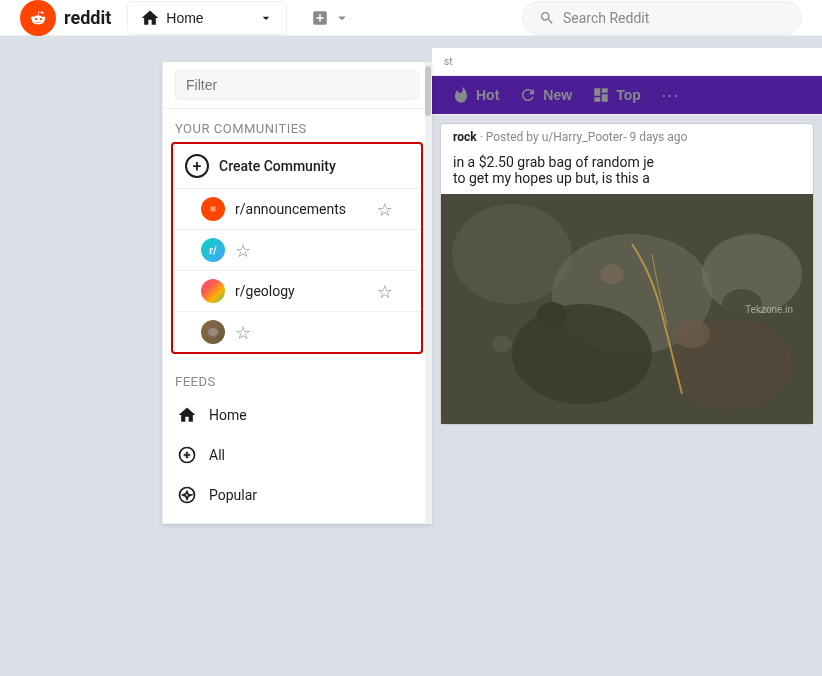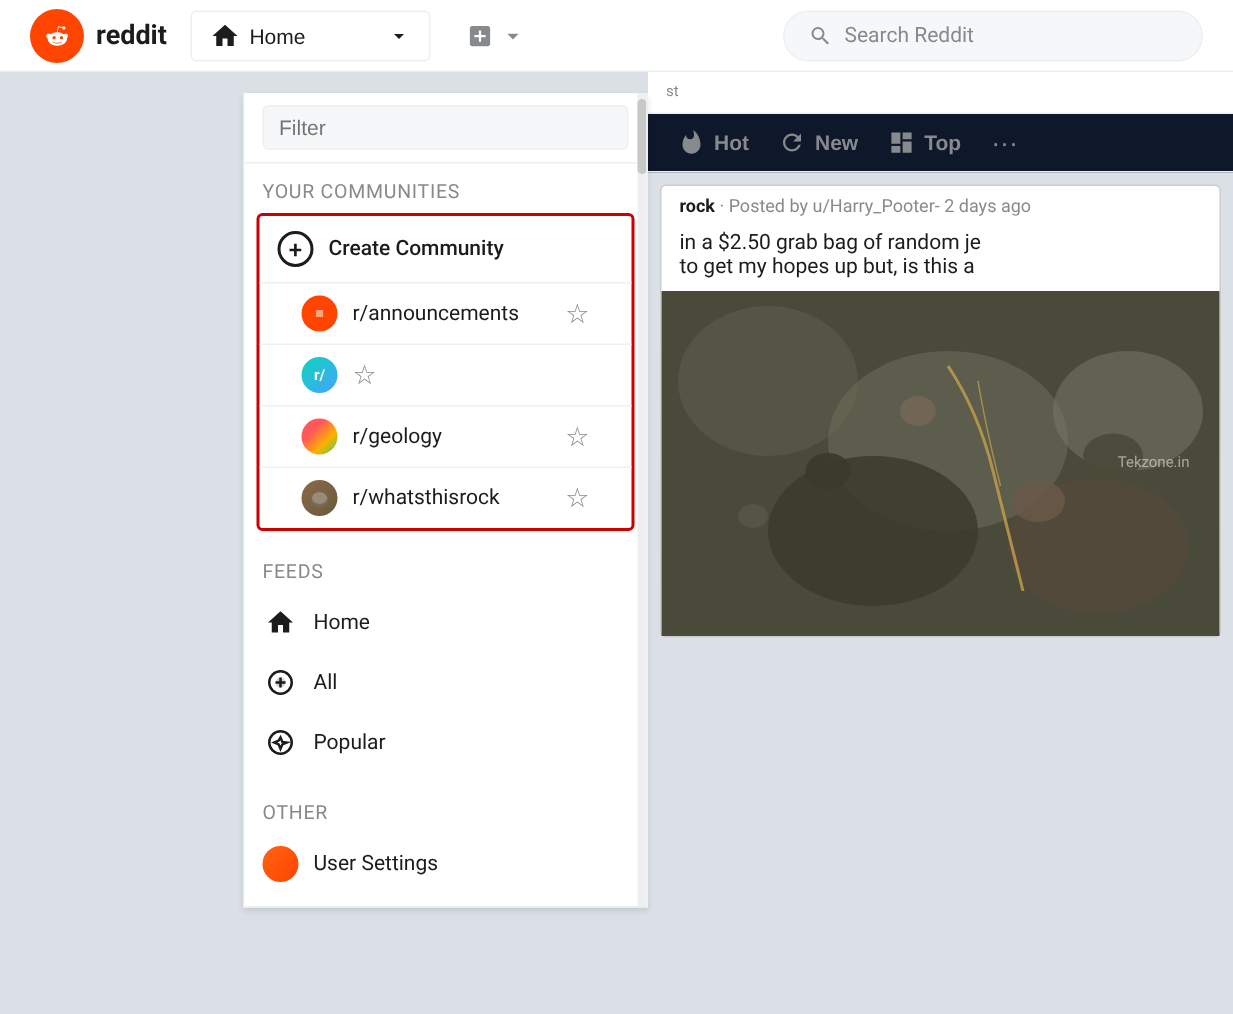--- a/index.html
+++ b/index.html
@@ -11,21 +11,21 @@
       overflow: hidden;
       position: relative;
     }
 
     
     .topbar {
       position: fixed;
       top: 0;
       left: 0;
       right: 0;
-      height: 48px;
+      height: 36px;
       background: #fff;
       border-bottom: 1px solid #edeff1;
       display: flex;
       align-items: center;
       padding: 0 20px;
       z-index: 100;
       gap: 16px;
     }
 
     .reddit-logo {
@@ -398,21 +398,20 @@
       <span class="star-icon">☆</span>
     </div>
 
     <div class="community-item">
       <div class="community-avatar" style="background:linear-gradient(135deg,#8a6a4a,#6a5a3a);">
         <svg width="16" height="16" viewBox="0 0 16 16">
           <ellipse cx="8" cy="9" rx="6" ry="5" fill="#7a6a5a"></ellipse>
           <ellipse cx="8" cy="8" rx="5" ry="4" fill="#9a8a7a"></ellipse>
         </svg>
       </div>
-      <span class="community-name">r/whatsthisrock</span>
       <span class="star-icon">☆</span>
     </div>
   </div>
 
   <div class="feeds-section">
     <div class="section-label">FEEDS</div>
 
     <div class="feed-item">
       <div class="feed-icon">
         <svg width="20" height="20" viewBox="0 0 24 24" fill="#1c1c1c">
@@ -437,36 +436,29 @@
       <div class="feed-icon">
         <svg width="20" height="20" viewBox="0 0 24 24" fill="none" stroke="#1c1c1c" stroke-width="2">
           <circle cx="12" cy="12" r="9"></circle>
           <path d="M12 8l1.5 3.5L17 12l-3.5 1.5L12 17l-1.5-3.5L7 12l3.5-1.5L12 8z"></path>
         </svg>
       </div>
       <span>Popular</span>
     </div>
   </div>
 
-  <div class="other-section">
-    <div class="section-label">OTHER</div>
-    <div class="other-item">
-      <div class="user-avatar-small"></div>
-      <span>User Settings</span>
-    </div>
-  </div>
 </div>
 
 <div style="position:absolute;top:48px;left:432px;right:0;bottom:0;background:#dae0e6;">
 
   <div style="background:#fff;padding:8px 12px;font-size:10px;color:#878a8c;border-bottom:1px solid #edeff1;">
     <span>st</span>
   </div>
 
-  <div style="background:#0f172a;display:flex;align-items:center;gap:4px;padding:4px 12px;border-bottom:1px solid #edeff1;">
+  <div style="background:#4c1d95;display:flex;align-items:center;gap:4px;padding:4px 12px;border-bottom:1px solid #edeff1;">
     <button class="action-btn">
       <svg width="18" height="18" viewBox="0 0 24 24" fill="#878a8c">
         <path d="M13.5 0.67s.74 2.65.74 4.8c0 2.06-1.35 3.73-3.41 3.73-2.07 0-3.63-1.67-3.63-3.73l.03-.36C5.21 7.51 4 10.62 4 14c0 4.42 3.58 8 8 8s8-3.58 8-8C20 8.61 17.41 3.8 13.5 0.67z"></path>
       </svg>
       <span>Hot</span>
     </button>
 
     <button class="action-btn">
       <svg width="18" height="18" viewBox="0 0 24 24" fill="#878a8c">
         <path d="M17.65 6.35C16.2 4.9 14.21 4 12 4c-4.42 0-7.99 3.58-7.99 8s3.57 8 7.99 8c3.73 0 6.84-2.55 7.73-6h-2.08c-.82 2.33-3.04 4-5.65 4-3.31 0-6-2.69-6-6s2.69-6 6-6c1.66 0 3.14.69 4.22 1.78L13 11h7V4l-2.35 2.35z"></path>
@@ -483,21 +475,21 @@
 
     <button class="more-btn">···</button>
   </div>
 
   <div style="margin:8px;background:#fff;border-radius:4px;border:1px solid #ccc;">
     <div style="padding:6px 12px;font-size:12px;color:#878a8c;">
       <span style="font-weight:700;color:#1c1c1c;">rock</span>
       <span> · Posted by </span>
       <span>u/Harry_Pooter-</span>
       
-      <span> 2 days ago</span>
+      <span> 9 days ago</span>
     </div>
     <div style="padding:4px 12px 8px;font-size:14px;color:#1c1c1c;">
       in a $2.50 grab bag of random je<br>
       to get my hopes up but, is this a
     </div>
 
     <div style="width:100%;height:230px;position:relative;overflow:hidden;">
       <div class="rock-pattern">
         
         <svg width="100%" height="230" viewBox="0 0 390 230" preserveAspectRatio="xMidYMid slice">

